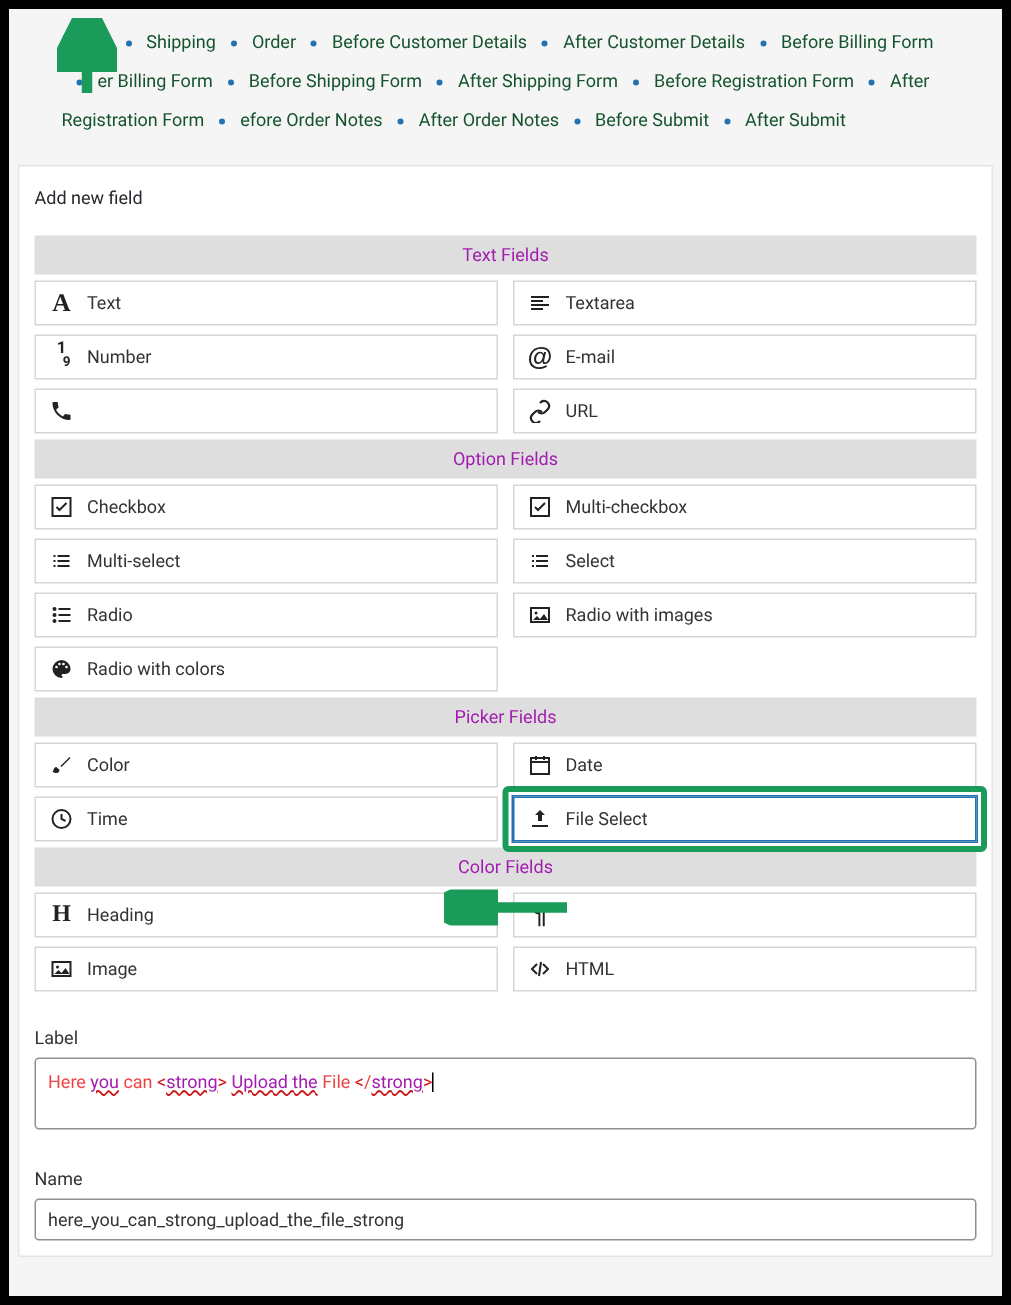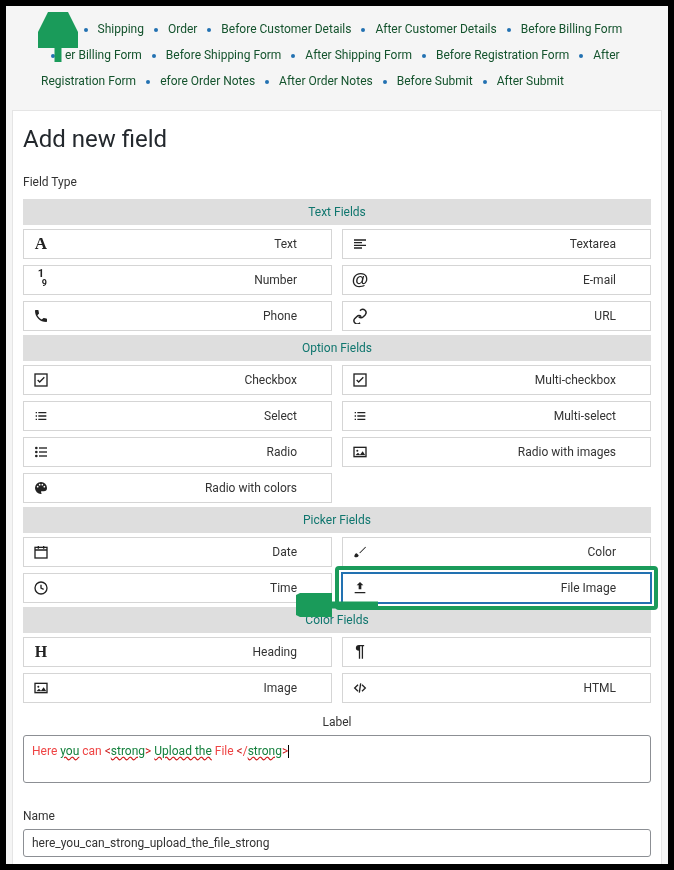--- a/index.html
+++ b/index.html
@@ -36,40 +36,40 @@
     vertical-align: middle;
     margin: 0 10px;
   }
   .panel {
     background: #fff;
     border: 1px solid #e5e5e5;
     margin: 6px 6px 0 6px;
     padding: 0;
   }
   .panel h2 {
-    font-size: 24px;
+    font-size: 12px;
     font-weight: 400;
     padding: 14px 10px;
     color: #23282d;
   }
   .body {
     padding: 0 10px 10px 10px;
   }
   .section-label {
     font-size: 12px;
     color: #333;
     padding: 8px 0 6px 0;
   }
   .cat-header {
     background: #dedede;
     text-align: center;
     font-size: 12px;
     padding: 6px 0;
     margin: 4px 0 4px 0;
-    color: #0f766e;
+    color: #a21caf;
   }
   .grid {
     display: grid;
     grid-template-columns: 1fr 1fr;
     gap: 6px 10px;
     margin-bottom: 4px;
   }
   .field-btn {
     border: 1px solid #d5d5d5;
     background: #fff;
@@ -82,21 +82,21 @@
   .field-btn .icon-slot {
     width: 34px;
     display: flex;
     align-items: center;
     justify-content: center;
     font-size: 15px;
     color: #222;
   }
   .field-btn .lbl {
     flex: 1;
-    text-align: right;
+    text-align: left;
     font-size: 12px;
     color: #333;
     padding-right: 34px;
   }
   .field-btn.selected {
     border: 1px solid #2271b1;
     outline: 1px solid #2271b1;
   }
   .highlight-box {
     position: absolute;
@@ -115,21 +115,21 @@
     background: #fff;
     color: #333;
   }
   .txt-area {
     resize: none;
   }
   .label-content {
     padding: 2px 0;
   }
   .label-content .blk { color: #ef4444; }
-  .label-content .red { color: #15803d; text-decoration: underline wavy #cc1818; }
+  .label-content .red { color: #a21caf; text-decoration: underline wavy #cc1818; }
   .label-content .redplain { color: #cc1818; }
   .label-content .cursor {
     display:inline-block; width:1px; height:13px; background:#000; vertical-align:middle;
   }
   .arrow-svg { position: absolute; z-index: 60; pointer-events:none; }
 
   
   .glyph { font-family: Arial, sans-serif; font-weight: bold; }
 </style>
 </head>
@@ -145,21 +145,20 @@
       <path d="M0,0 L8,4 L0,8 Z" fill="#1a9b5a"></path>
         </marker>
       </defs>
     <line x1="20" y1="50" x2="20" y2="8" stroke="#1a9b5a" stroke-width="7" marker-end="url(#ah1)"></line>
   </svg>
 
   <div class="panel">
     <h2>Add new field</h2>
     <div class="body">
 
-      <div class="section-label">Field Type</div>
 
       <div id="cats">
           <div class="cat-header">Text Fields</div>
           <div class="grid">
             <div class="field-btn">
               <span class="icon-slot">
                 <span class="glyph" style="font-family:Georgia,serif;font-size:17px;">A</span>
               </span>
               <span class="lbl">Text</span>
             </div>
@@ -182,21 +181,20 @@
                 <span class="glyph" style="font-size:17px;">@</span>
               </span>
               <span class="lbl">E-mail</span>
             </div>
             <div class="field-btn">
               <span class="icon-slot">
                 <svg width="16" height="16" viewBox="0 0 24 24" fill="currentColor">
                   <path d="M6.6 10.8c1.4 2.8 3.8 5.1 6.6 6.6l2.2-2.2c.3-.3.7-.4 1-.2 1.1.4 2.4.6 3.6.6.6 0 1 .4 1 1V20c0 .6-.4 1-1 1C10.6 21 3 13.4 3 4c0-.6.4-1 1-1h3.4c.6 0 1 .4 1 1 0 1.2.2 2.5.6 3.6.1.4 0 .8-.2 1l-2.2 2.2z"></path>
                 </svg>
               </span>
-              <span class="lbl">Phone</span>
             </div>
             <div class="field-btn">
               <span class="icon-slot">
                 <svg width="16" height="16" viewBox="0 0 24 24" fill="currentColor">
                   <path d="M10 13a5 5 0 007 0l3-3a5 5 0 00-7-7l-1 1m2 9a5 5 0 00-7 0l-3 3a5 5 0 007 7l1-1" fill="none" stroke="currentColor" stroke-width="2.2"></path>
                 </svg>
               </span>
               <span class="lbl">URL</span>
             </div>
           </div>
@@ -219,29 +217,29 @@
                 </svg>
               </span>
               <span class="lbl">Multi-checkbox</span>
             </div>
             <div class="field-btn">
               <span class="icon-slot">
                 <svg width="16" height="16" viewBox="0 0 24 24" fill="currentColor">
                   <path d="M4 6h2v2H4zM8 6h12v2H8zM4 11h2v2H4zM8 11h12v2H8zM4 16h2v2H4zM8 16h12v2H8z"></path>
                 </svg>
               </span>
+              <span class="lbl">Multi-select</span>
+            </div>
+            <div class="field-btn">
+              <span class="icon-slot">
+                <svg width="16" height="16" viewBox="0 0 24 24" fill="currentColor">
+                  <path d="M4 6h2v2H4zM8 6h12v2H8zM4 11h2v2H4zM8 11h12v2H8zM4 16h2v2H4zM8 16h12v2H8z"></path>
+                </svg>
+              </span>
               <span class="lbl">Select</span>
-            </div>
-            <div class="field-btn">
-              <span class="icon-slot">
-                <svg width="16" height="16" viewBox="0 0 24 24" fill="currentColor">
-                  <path d="M4 6h2v2H4zM8 6h12v2H8zM4 11h2v2H4zM8 11h12v2H8zM4 16h2v2H4zM8 16h12v2H8z"></path>
-                </svg>
-              </span>
-              <span class="lbl">Multi-select</span>
             </div>
             <div class="field-btn">
               <span class="icon-slot">
                 <svg width="16" height="16" viewBox="0 0 24 24" fill="currentColor">
                   <circle cx="5" cy="6" r="2"></circle>
                   <rect x="9" y="5" width="12" height="2"></rect>
                   <circle cx="5" cy="12" r="2"></circle>
                   <rect x="9" y="11" width="12" height="2"></rect>
                   <circle cx="5" cy="18" r="2"></circle>
                   <rect x="9" y="17" width="12" height="2"></rect>
@@ -270,50 +268,50 @@
                 </svg>
               </span>
               <span class="lbl">Radio with colors</span>
             </div>
           </div>
           <div class="cat-header">Picker Fields</div>
           <div class="grid">
             <div class="field-btn">
               <span class="icon-slot">
                 <svg width="16" height="16" viewBox="0 0 24 24" fill="currentColor">
+                  <path d="M20 4l-9 9 1 1 9-9zM7 14c-2 0-3 2-3 3 0 1-1 1-1 1 1 2 3 2 4 2 2 0 3-2 3-3l-3-3z"></path>
+                </svg>
+              </span>
+              <span class="lbl">Color</span>
+            </div>
+            <div class="field-btn">
+              <span class="icon-slot">
+                <svg width="16" height="16" viewBox="0 0 24 24" fill="currentColor">
                   <rect x="3" y="5" width="18" height="16" fill="none" stroke="currentColor" stroke-width="2"></rect>
                   <path d="M3 9h18M8 3v4M16 3v4" stroke="currentColor" stroke-width="2"></path>
                 </svg>
               </span>
               <span class="lbl">Date</span>
             </div>
             <div class="field-btn">
               <span class="icon-slot">
                 <svg width="16" height="16" viewBox="0 0 24 24" fill="currentColor">
-                  <path d="M20 4l-9 9 1 1 9-9zM7 14c-2 0-3 2-3 3 0 1-1 1-1 1 1 2 3 2 4 2 2 0 3-2 3-3l-3-3z"></path>
-                </svg>
-              </span>
-              <span class="lbl">Color</span>
-            </div>
-            <div class="field-btn">
-              <span class="icon-slot">
-                <svg width="16" height="16" viewBox="0 0 24 24" fill="currentColor">
                   <circle cx="12" cy="12" r="9" fill="none" stroke="currentColor" stroke-width="2"></circle>
                   <path d="M12 7v5l4 2" fill="none" stroke="currentColor" stroke-width="2"></path>
                 </svg>
               </span>
               <span class="lbl">Time</span>
             </div>
             <div class="field-btn selected" style="position: relative;">
               <span class="icon-slot">
                 <svg width="16" height="16" viewBox="0 0 24 24" fill="currentColor">
                   <path d="M12 3l5 5h-3v6h-4V8H7zM4 18h16v2H4z"></path>
                 </svg>
               </span>
-              <span class="lbl">File Image</span>
+              <span class="lbl">File Select</span>
               <div class="highlight-box" style="inset: -8px;"></div>
             </div>
           </div>
           <div class="cat-header">Color Fields</div>
           <div class="grid">
             <div class="field-btn">
               <span class="icon-slot">
                 <span class="glyph" style="font-family:Georgia,serif;font-size:16px;">H</span>
               </span>
               <span class="lbl">Heading</span>
@@ -338,21 +336,21 @@
                 <svg width="16" height="16" viewBox="0 0 24 24" fill="currentColor">
                   <path d="M9 7l-5 5 5 5M15 7l5 5-5 5M13 5l-2 14" fill="none" stroke="currentColor" stroke-width="2"></path>
                 </svg>
               </span>
               <span class="lbl">HTML</span>
             </div>
           </div>
         </div>
 
       
-      <div class="section-label" style="margin-top:4px;text-align:center;">Label</div>
+      <div class="section-label" style="margin-top:16px;">Label</div>
       <div class="txt-area" style="height:48px; position:relative;">
         <div class="label-content" id="labelContent"><span class="blk">Here </span><span class="red">you</span><span class="blk"> can </span><span class="redplain">&lt;</span><span class="red">strong</span><span class="redplain">&gt;</span><span class="blk"> </span><span class="red">Upload the</span><span class="blk"> File </span><span class="redplain">&lt;</span><span class="blk">/</span><span class="red">strong</span><span class="redplain">&gt;</span><span class="cursor"></span></div>
       </div>
 
       
       <svg class="arrow-svg" style="left:290px; top:587px;" width="90" height="24">
         <defs>
             <marker id="ah2" markerWidth="8" markerHeight="8" refX="4" refY="4" orient="auto">
           <path d="M0,0 L8,4 L0,8 Z" fill="#1a9b5a"></path>
             </marker>

